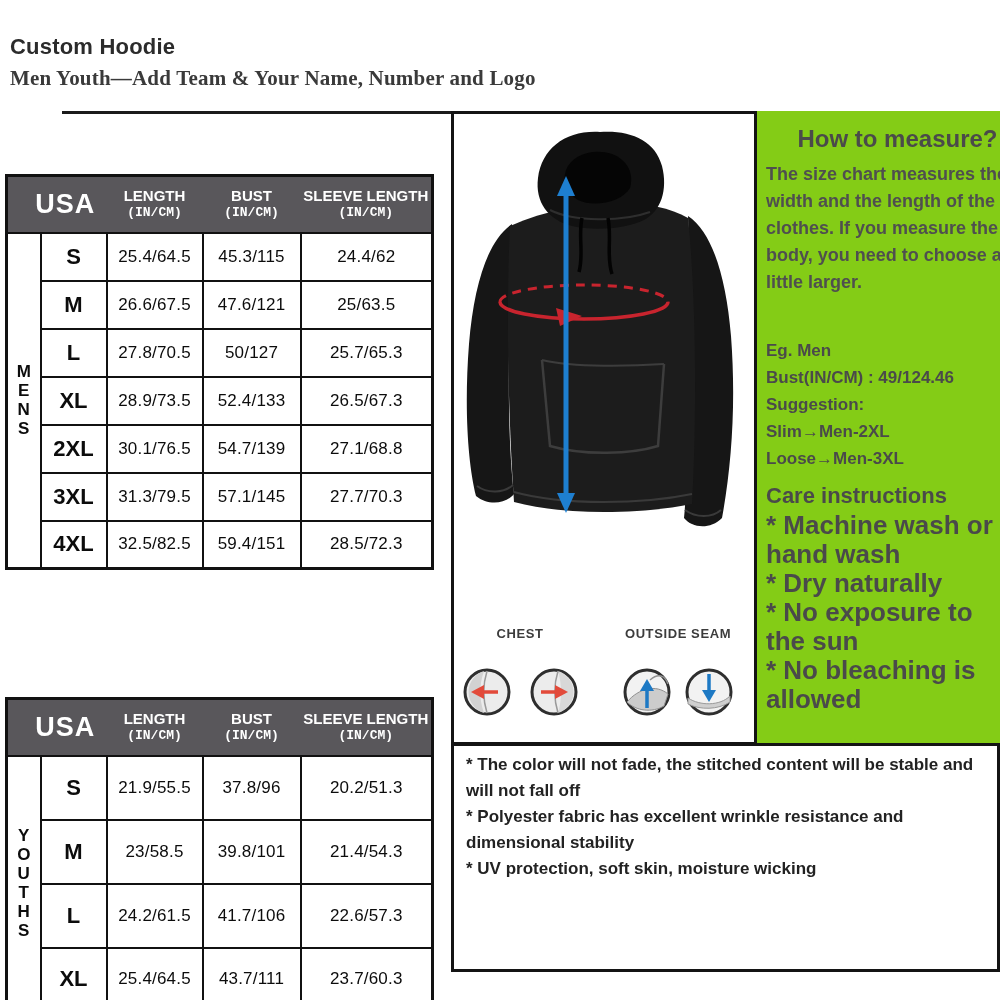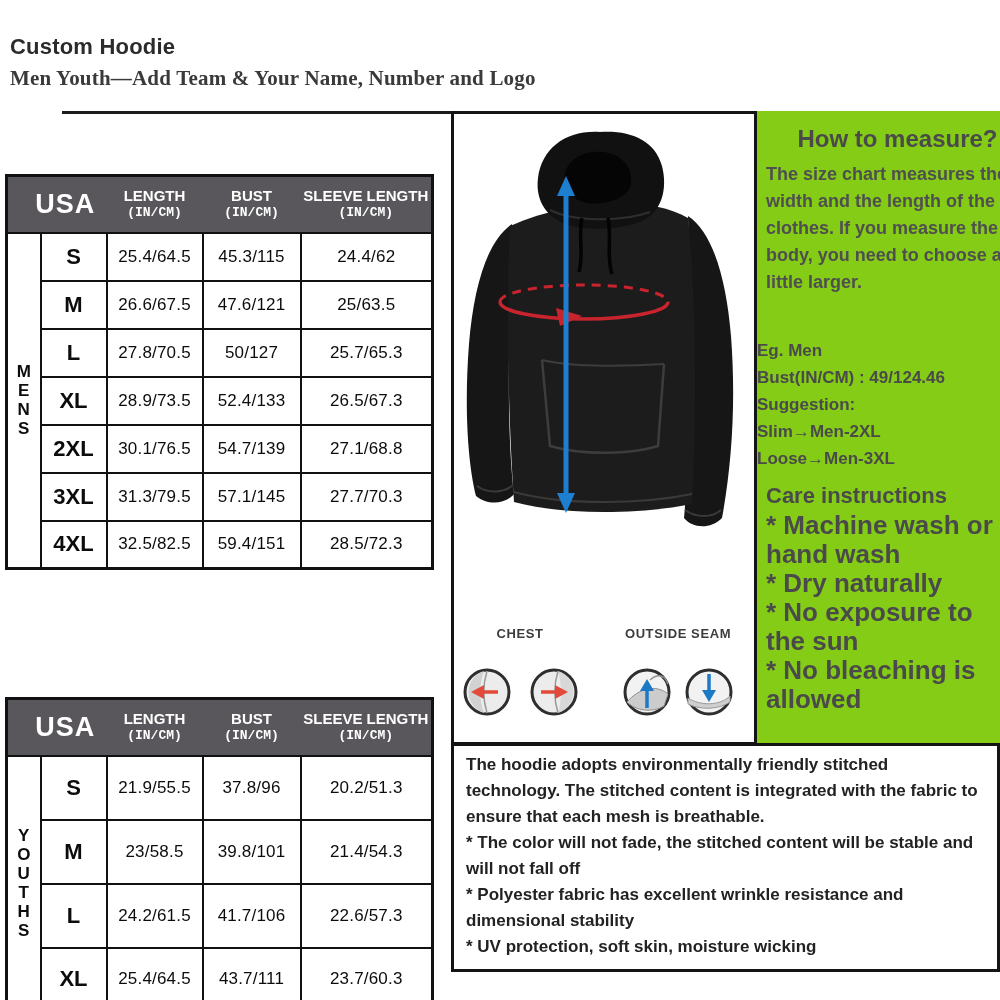--- a/index.html
+++ b/index.html
@@ -35,21 +35,21 @@
   .hoodie-box { position:absolute; left:451px; top:82px; width:306px; height:634px; border:3px solid #141414; background:#fff; }
   .hoodie-box svg { position:absolute; left:0; top:0; }
   .diagram-label { position:absolute; top:512px; font-size:13px; font-weight:bold; color:#3c3c3c; letter-spacing:.6px; text-align:center; }
   .label-chest { left:6px; width:120px; }
   .label-seam { left:146px; width:156px; }
 
   
   .measure-panel { position:absolute; left:757px; top:82px; width:281px; height:634px; background:#84cc16; color:#4d4d4d; }
   .mp-heading { margin-top:14px; text-align:center; font-size:24px; font-weight:bold; color:#4a4a4a; }
   .mp-body { margin:8px 4px 0 9px; font-size:18px; font-weight:bold; line-height:27px; color:#4f4f4f; }
-  .mp-example { position:absolute; left:0; top:226px; font-size:17px; font-weight:bold; line-height:27px; color:#4a4a4a; }
+  .mp-example { position:absolute; left:9px; top:226px; font-size:17px; font-weight:bold; line-height:27px; color:#4a4a4a; }
   .mp-care { position:absolute; left:9px; top:370px; color:#4a4a4a; }
   .mp-care-heading { font-size:22px; font-weight:bold; line-height:30px; }
   .mp-care-item { font-size:26px; font-weight:bold; line-height:29px; width:228px; }
 
   
   .desc-box { position:absolute; left:451px; top:714px; width:549px; height:229px; border:3px solid #141414; background:#fff; padding:6px 10px 0 12px; }
   .desc-line { font-size:17px; font-weight:bold; line-height:26px; color:#222; }
 </style>
 </head>
 <body>
@@ -271,19 +271,18 @@
     <div class="mp-care">
       <div class="mp-care-heading">Care instructions</div>
       <div class="mp-care-item">* Machine wash or hand wash</div>
       <div class="mp-care-item">* Dry naturally</div>
       <div class="mp-care-item">* No exposure to the sun</div>
       <div class="mp-care-item">* No bleaching is allowed</div>
     </div>
   </div>
 
   <div class="desc-box">
-    <div class="desc-line">The hoodie adopts environmentally friendly stitched technology. The stitched content is integrated with the fabric to ensure that each mesh is breathable.</div>
     <div class="desc-line">* The color will not fade, the stitched content will be stable and will not fall off</div>
     <div class="desc-line">* Polyester fabric has excellent wrinkle resistance and dimensional stability</div>
     <div class="desc-line">* UV protection, soft skin, moisture wicking</div>
   </div>
 
 </div>
 
 </body></html>

